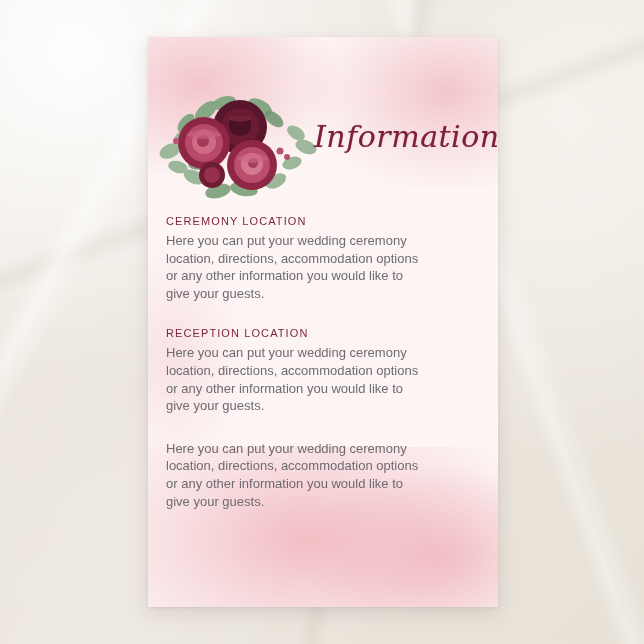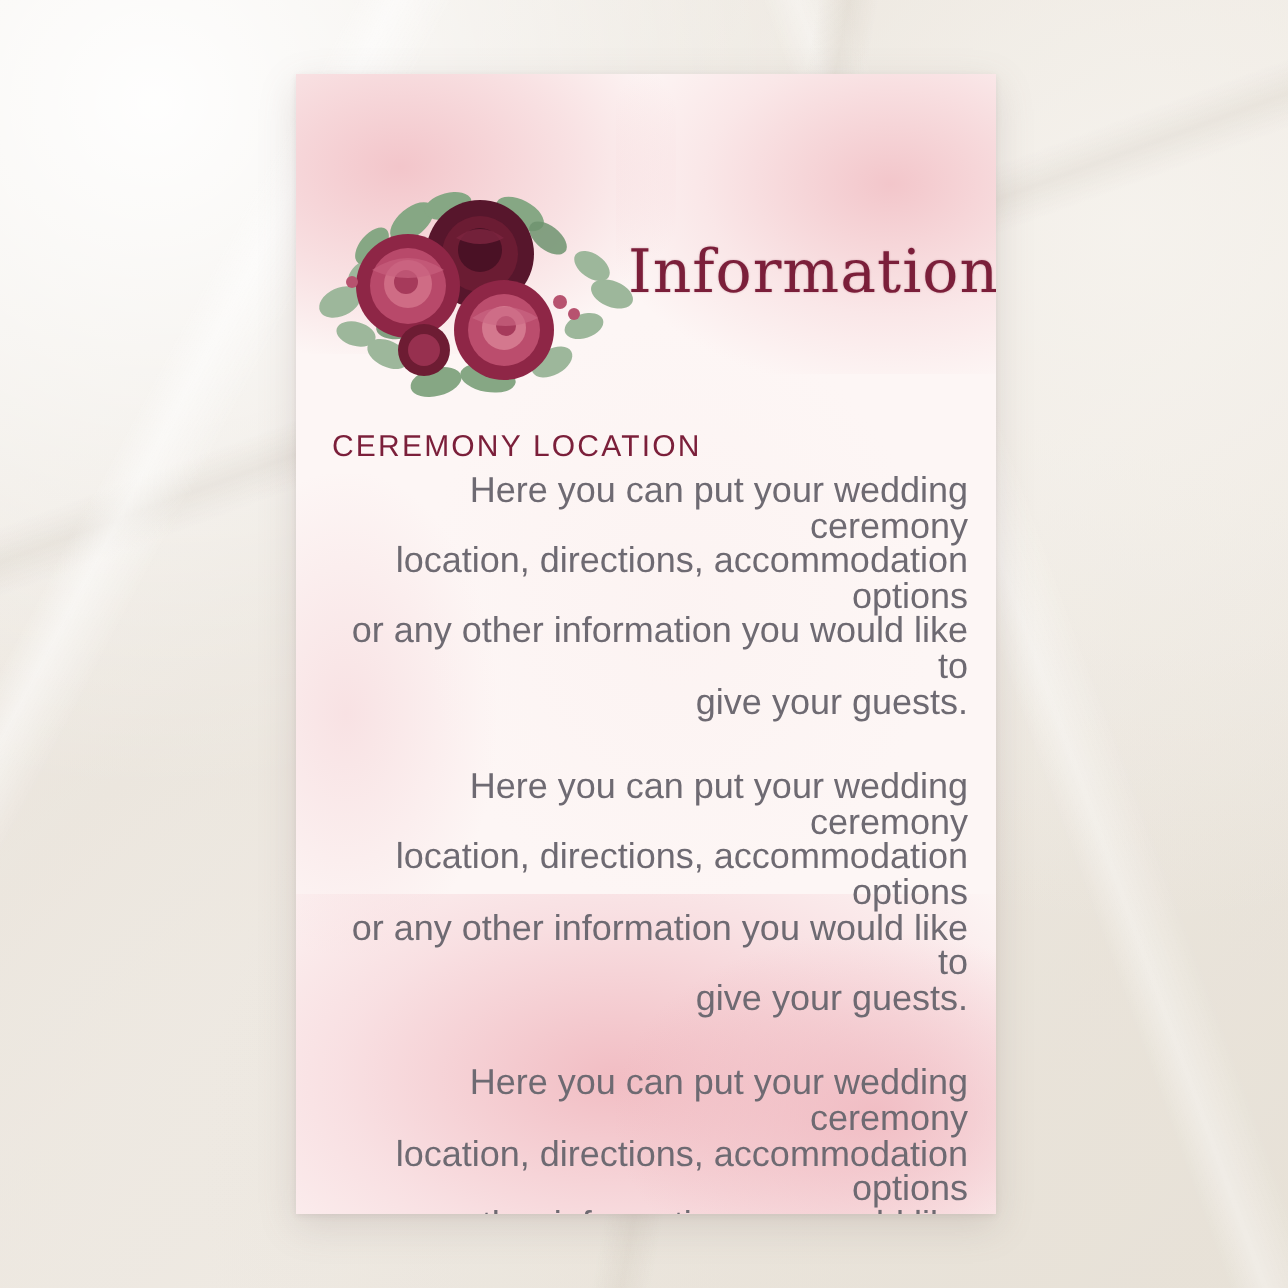--- a/index.html
+++ b/index.html
@@ -92,49 +92,49 @@
     width: 162px;
     height: 118px;
   }
   .title {
     position: absolute;
     left: 166px;
     top: 82px;
     width: 180px;
     color: #7b1f3a;
     font-family: "DejaVu Serif", serif;
+    font-style: italic;
     font-size: 30px;
     letter-spacing: 0.5px;
     white-space: nowrap;
     text-shadow: 0 0 1px rgba(123,31,58,0.35);
   }
 
   
   .body {
     position: absolute;
     left: 18px;
     top: 178px;
     width: 318px;
   }
   .block { margin-bottom: 25px; }
   .block:last-child { margin-bottom: 0; }
   .block-title {
     color: #7b1f3a;
-    font-size: 15px;
+    font-size: 11px;
     letter-spacing: 1.1px;
     font-family: "Liberation Sans", sans-serif;
     margin-bottom: 5px;
   }
   .block-text {
     color: #6e6a72;
-    font-size: 18px;
+    font-size: 13px;
     line-height: 17.6px;
     font-family: "Liberation Sans", sans-serif;
     white-space: pre-line;
-    text-align: right;
   }
 </style>
 </head>
 <body>
 
 <div class="backdrop"></div>
 
 <div class="card">
 
   <div class="wash wash-top-left"></div>
@@ -214,20 +214,21 @@
 
     <div class="block">
       <div class="block-title">CEREMONY LOCATION</div>
       <div class="block-text">Here you can put your wedding ceremony
 location, directions, accommodation options
 or any other information you would like to
 give your guests.</div>
     </div>
 
     <div class="block">
+      <div class="block-title">RECEPTION LOCATION</div>
       <div class="block-text">Here you can put your wedding ceremony
 location, directions, accommodation options
 or any other information you would like to
 give your guests.</div>
     </div>
 
     <div class="block">
       <div class="block-text">Here you can put your wedding ceremony
 location, directions, accommodation options
 or any other information you would like to

